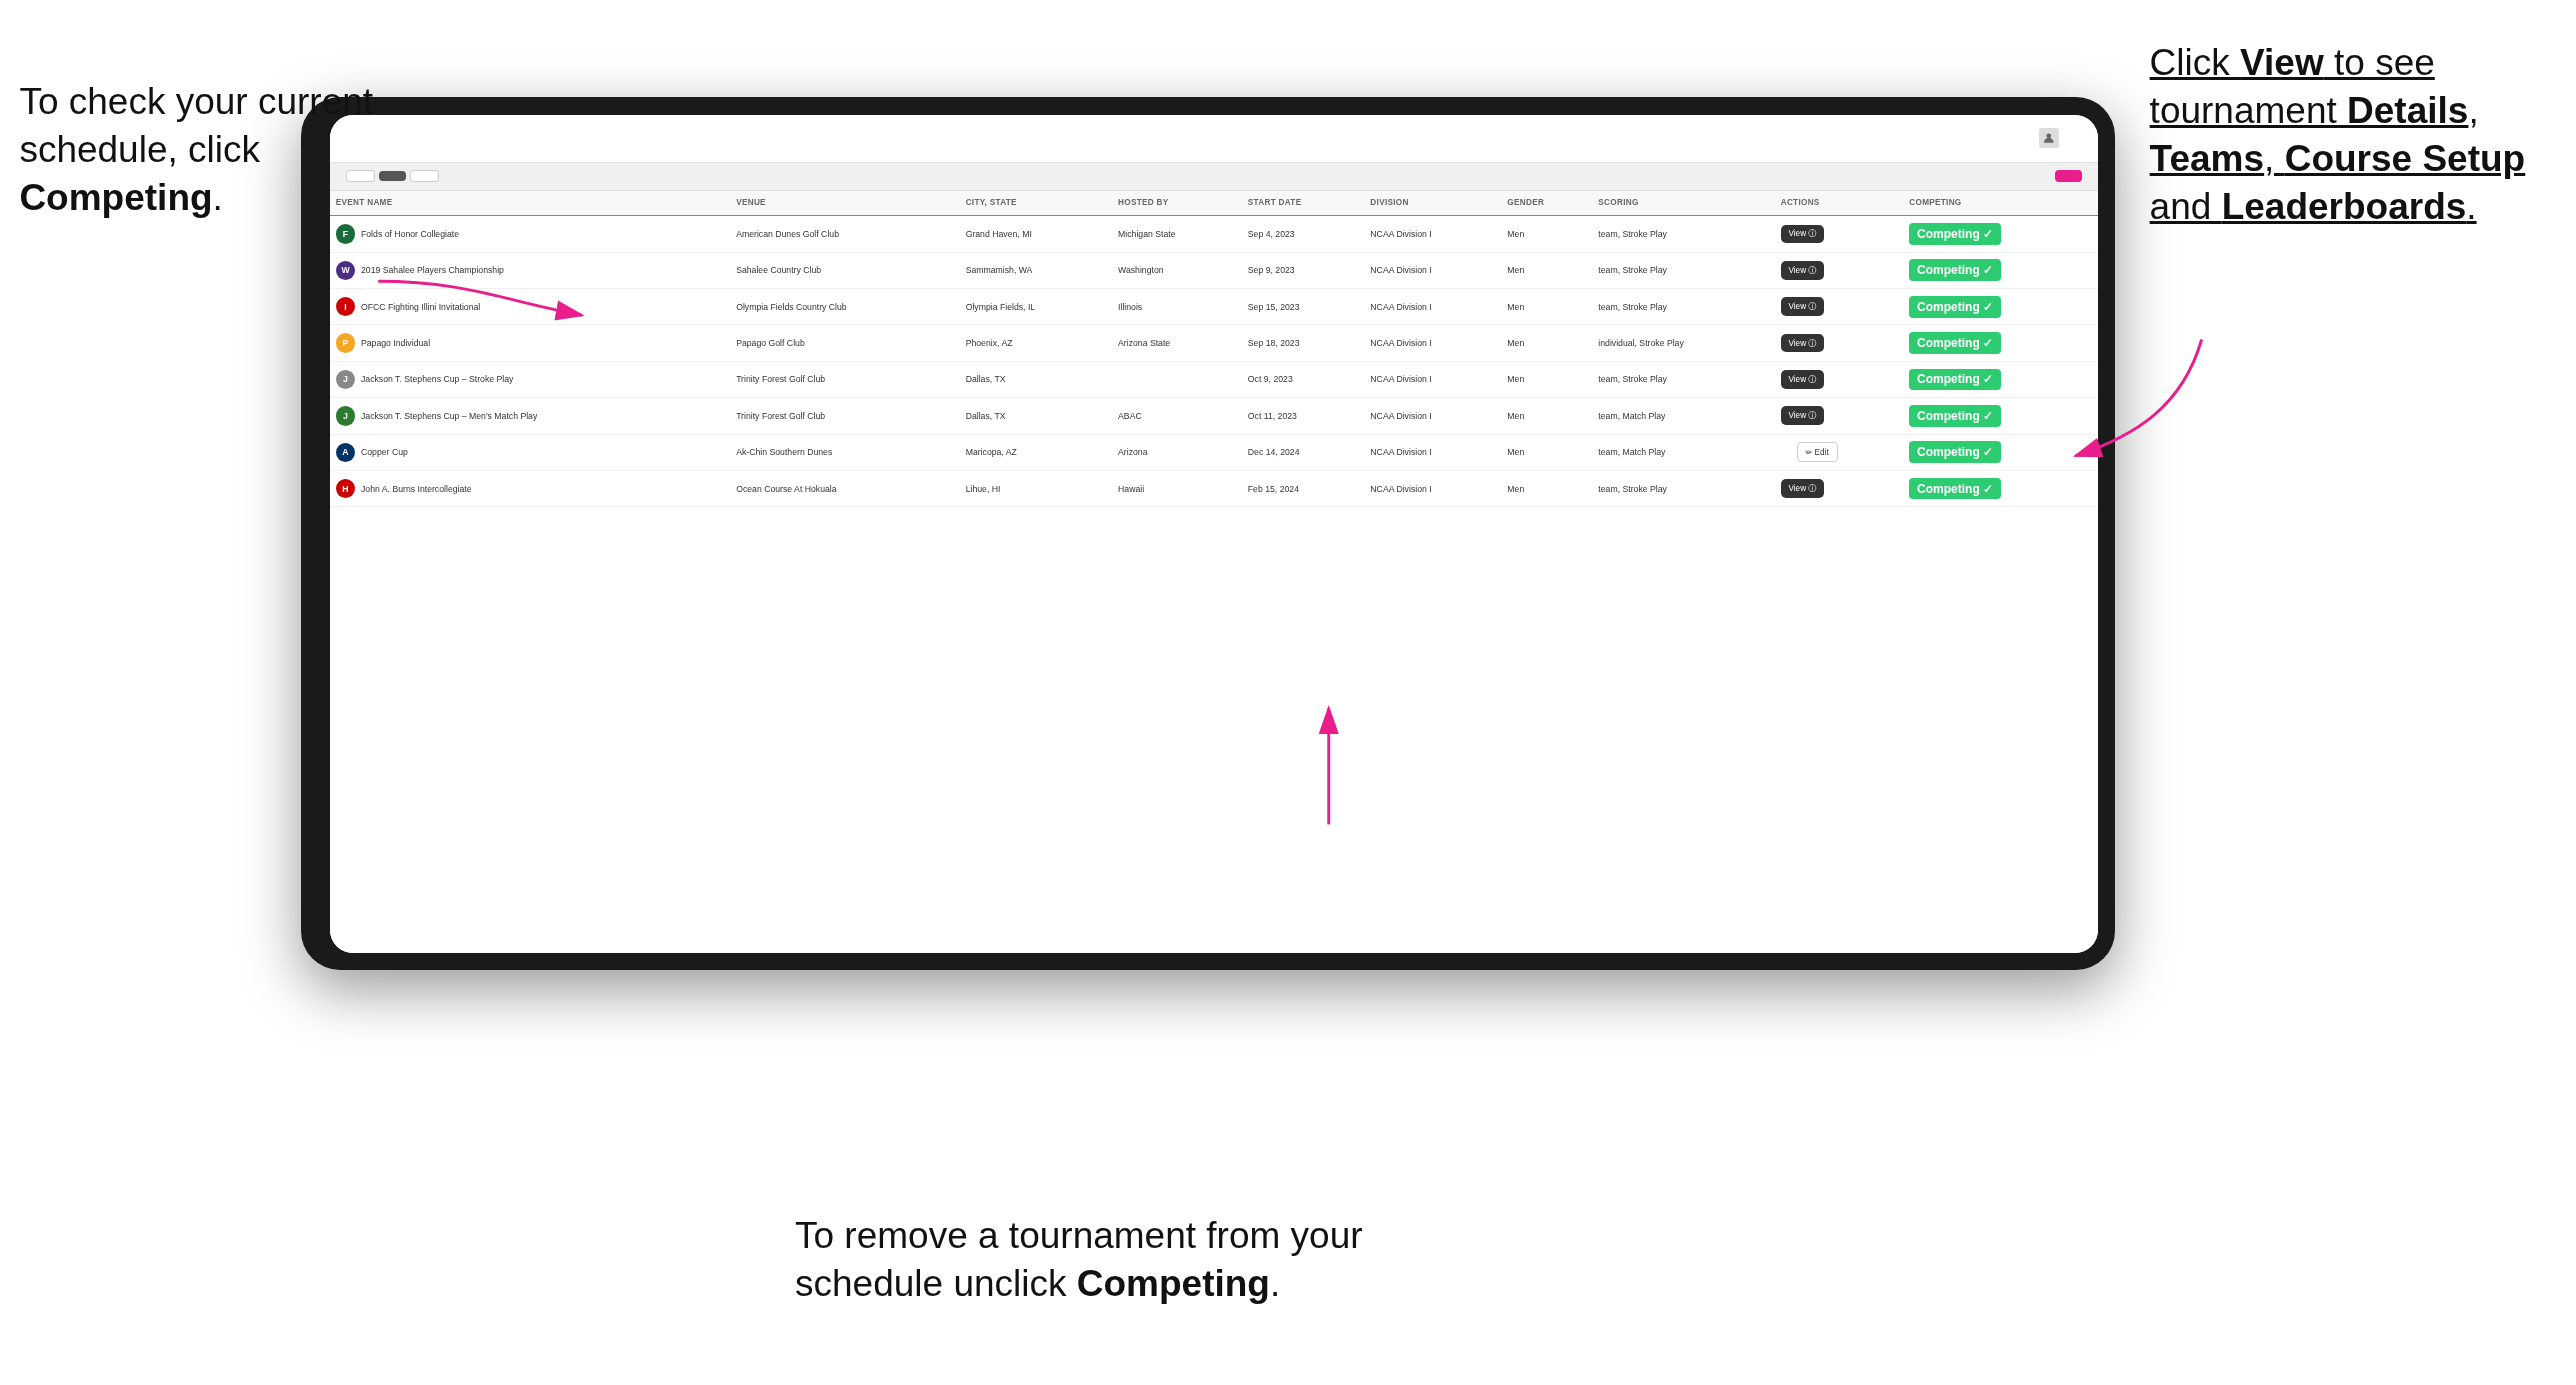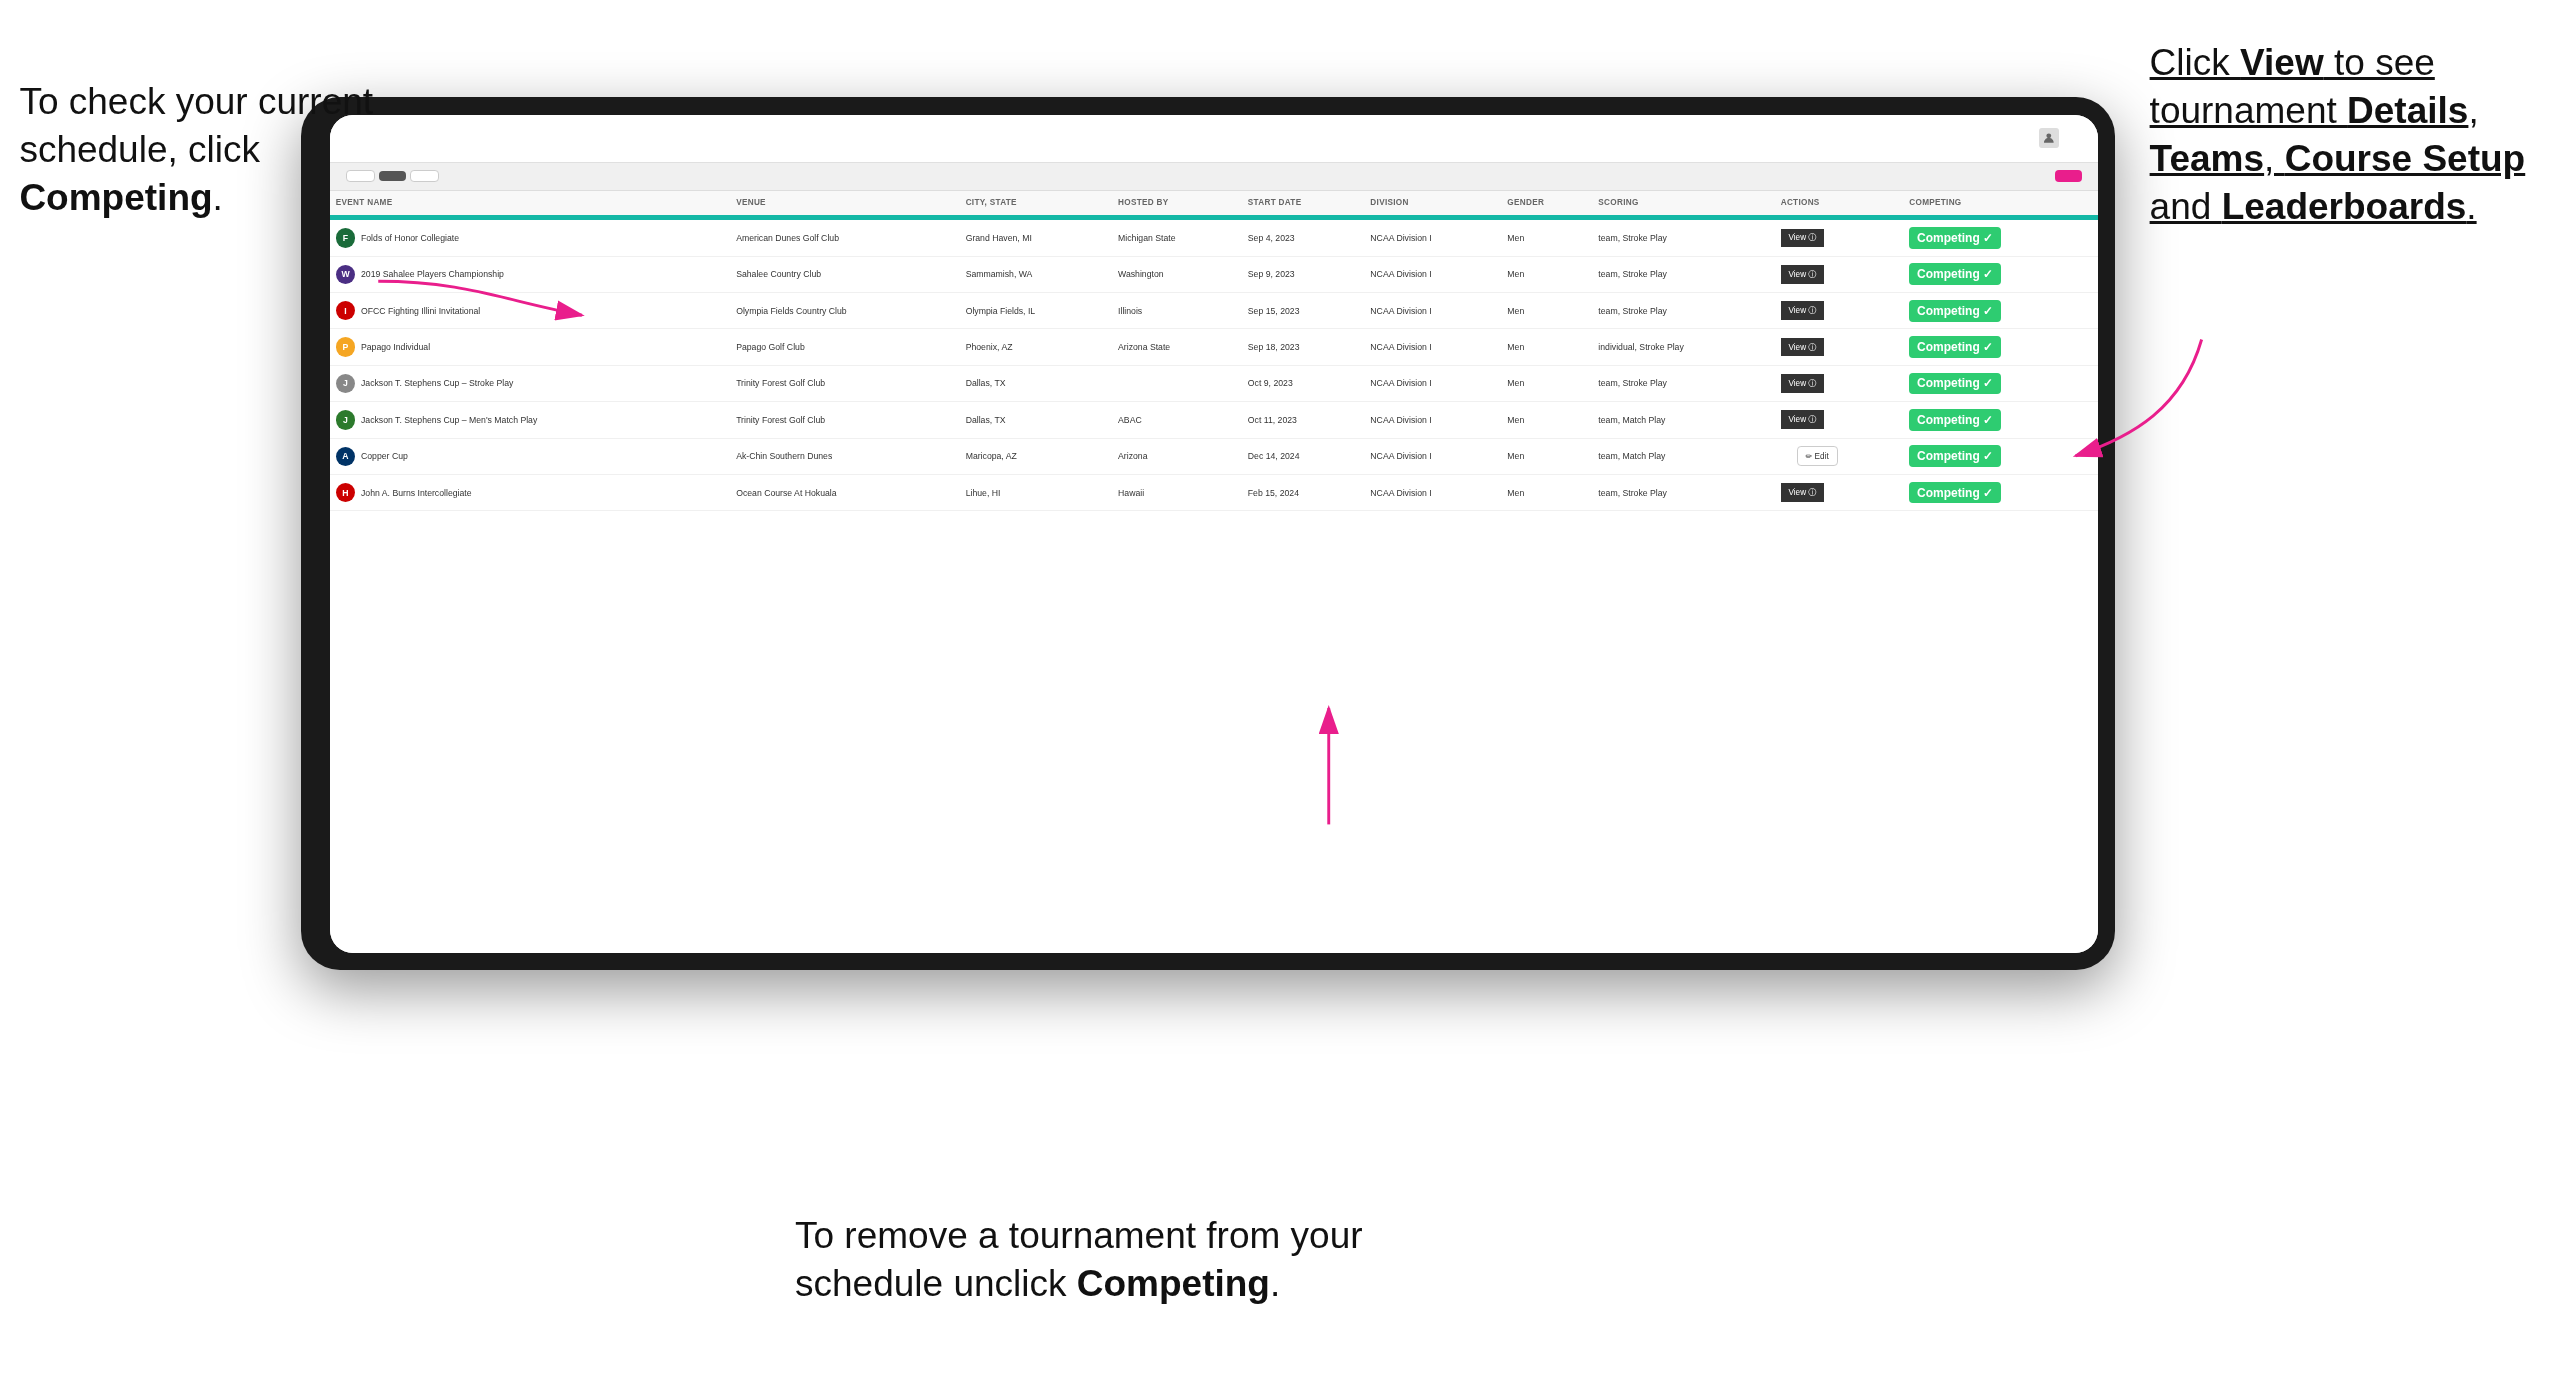--- a/index.html
+++ b/index.html
@@ -173,21 +173,21 @@
       overflow-y: auto;
       background: #fff;
     }
     table {
       width: 100%;
       border-collapse: collapse;
       font-size: 9.2px;
     }
     thead tr {
       background: #f8f8f8;
-      border-bottom: 5px solid #14b8a6;
+      border-bottom: 1px solid #14b8a6;
     }
     thead th {
       padding: 7.8px 5.8px;
       text-align: left;
       font-weight: 600;
       color: #666;
       font-size: 8.2px;
       text-transform: uppercase;
       letter-spacing: 0.3px;
       white-space: nowrap;
@@ -215,21 +215,21 @@
       justify-content: center;
       font-size: 8.7px;
       font-weight: bold;
       color: white;
       flex-shrink: 0;
     }
     .view-btn {
       background: #333;
       color: #fff;
       border: none;
-      border-radius: 0;
+      border-radius: 5px;
       padding: 3.9px 7.8px;
       font-size: 8.2px;
       cursor: pointer;
       display: flex;
       align-items: center;
       gap: 2.9px;
     }
     .edit-btn {
       background: #fff;
       color: #333;

